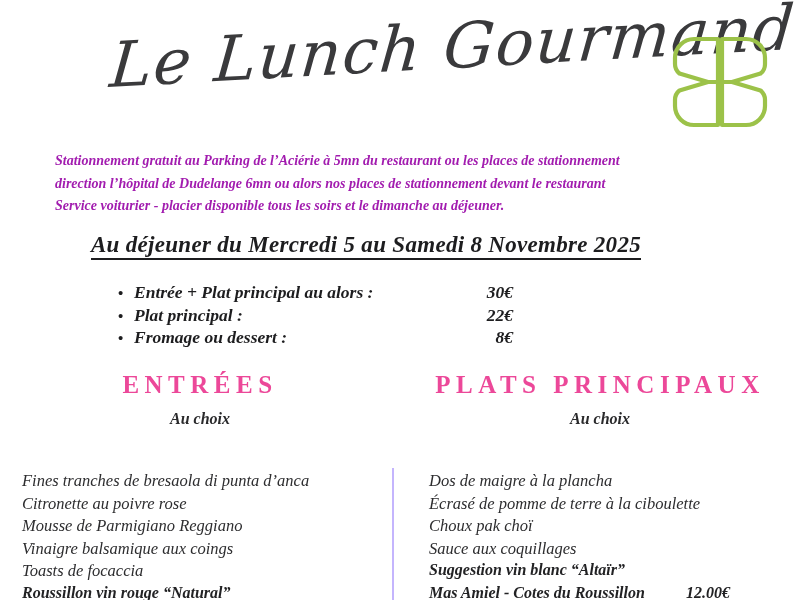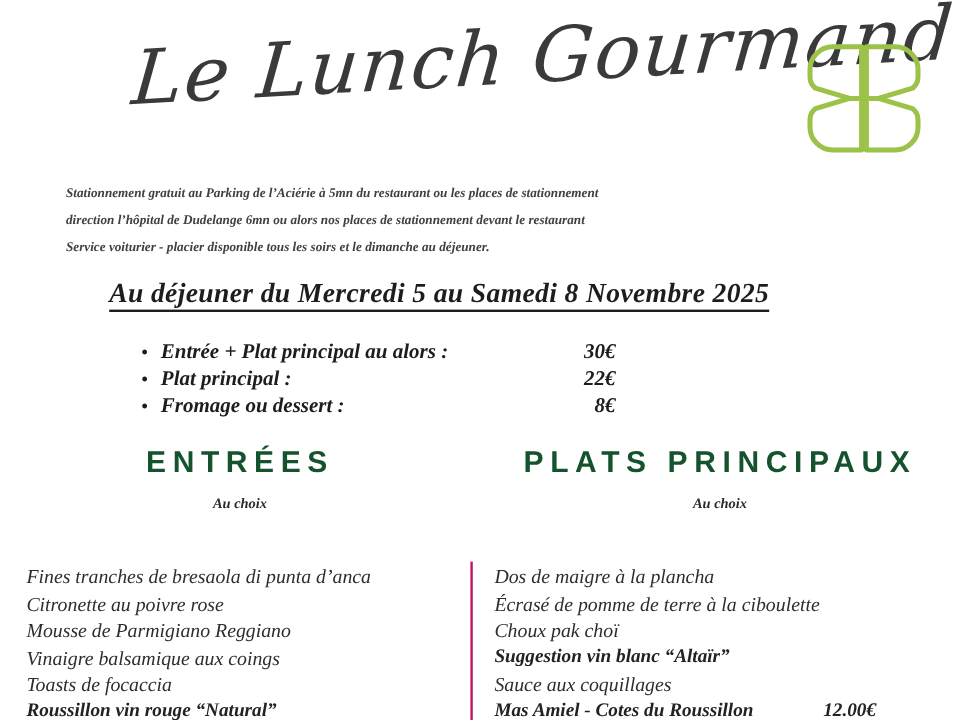--- a/index.html
+++ b/index.html
@@ -59,23 +59,23 @@
 
   
   .parking-note {
     position: absolute;
     left: 55px;
     top: 150px;
     width: 700px;
     font-family: "Liberation Serif", serif;
     font-style: italic;
     font-weight: bold;
-    font-size: 11px;
+    font-size: 14px;
     line-height: 22.5px;
-    color: #404040;
+    color: #a21caf;
   }
   .parking-note .ln { display: block; white-space: nowrap; }
 
   
   .date-heading {
     position: absolute;
     left: 0;
     top: 232px;
     width: 732px;
     text-align: center;
@@ -121,52 +121,52 @@
   
   .sections {
     position: absolute;
     left: 0;
     top: 370px;
     width: 800px;
     display: flex;
   }
   .section-head { width: 400px; text-align: center; }
   .section-title {
-    font-family: Liberation Sans, sans-serif;
+    font-family: Liberation Serif, serif;
     font-weight: bold;
     font-size: 25px;
     letter-spacing: 5.5px;
-    color: #14532d;
+    color: #ec4899;
     line-height: 30px;
   }
   .section-sub {
     margin-top: 9px;
     font-family: "Liberation Serif", serif;
     font-style: italic;
     font-weight: bold;
-    font-size: 12px;
+    font-size: 16px;
     color: #2a2a2c;
     line-height: 20px;
   }
 
   
   .columns {
     position: absolute;
     left: 0;
     top: 468px;
     width: 800px;
     height: 132px;
     display: flex;
   }
   .col {
     position: relative;
     box-sizing: border-box;
   }
   .col-left  { width: 392px; padding: 3px 14px 16px 22px; }
-  .col-right { width: 352px; padding: 3px 14px 0 18px; border-left: 2px solid #be185d; }
+  .col-right { width: 352px; padding: 3px 14px 0 35px; border-left: 2px solid #c4b5fd; }
 
   .menu-item {
     display: flex;
     align-items: baseline;
     height: 22.5px;
     font-family: "Liberation Serif", serif;
     font-style: italic;
     font-size: 16.5px;
     color: #2d2d2f;
     white-space: nowrap;
@@ -273,26 +273,26 @@
         <span class="mi-price"></span>
       </div>
       <div class="menu-item">
         <span class="mi-name">Écrasé de pomme de terre à la ciboulette</span>
         <span class="mi-price"></span>
       </div>
       <div class="menu-item">
         <span class="mi-name">Choux pak choï</span>
         <span class="mi-price"></span>
       </div>
+      <div class="menu-item">
+        <span class="mi-name">Sauce aux coquillages</span>
+        <span class="mi-price"></span>
+      </div>
       <div class="menu-item bold">
         <span class="mi-name">Suggestion vin blanc “Altaïr”</span>
-        <span class="mi-price"></span>
-      </div>
-      <div class="menu-item">
-        <span class="mi-name">Sauce aux coquillages</span>
         <span class="mi-price"></span>
       </div>
       <div class="menu-item bold">
         <span class="mi-name">Mas Amiel - Cotes du Roussillon</span>
         <span class="mi-price">12.00€</span>
       </div>
     </div>
 
   </div>
 

